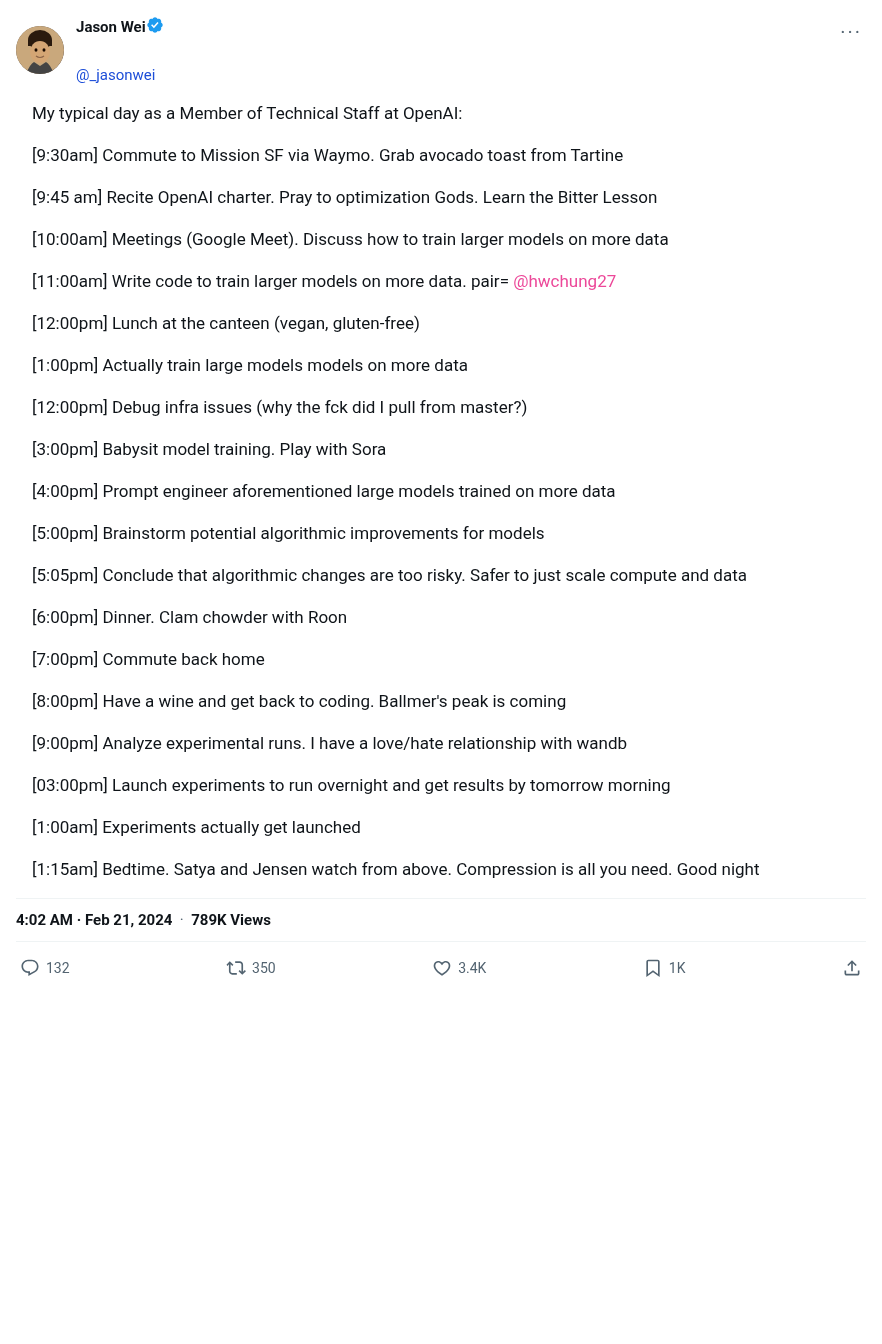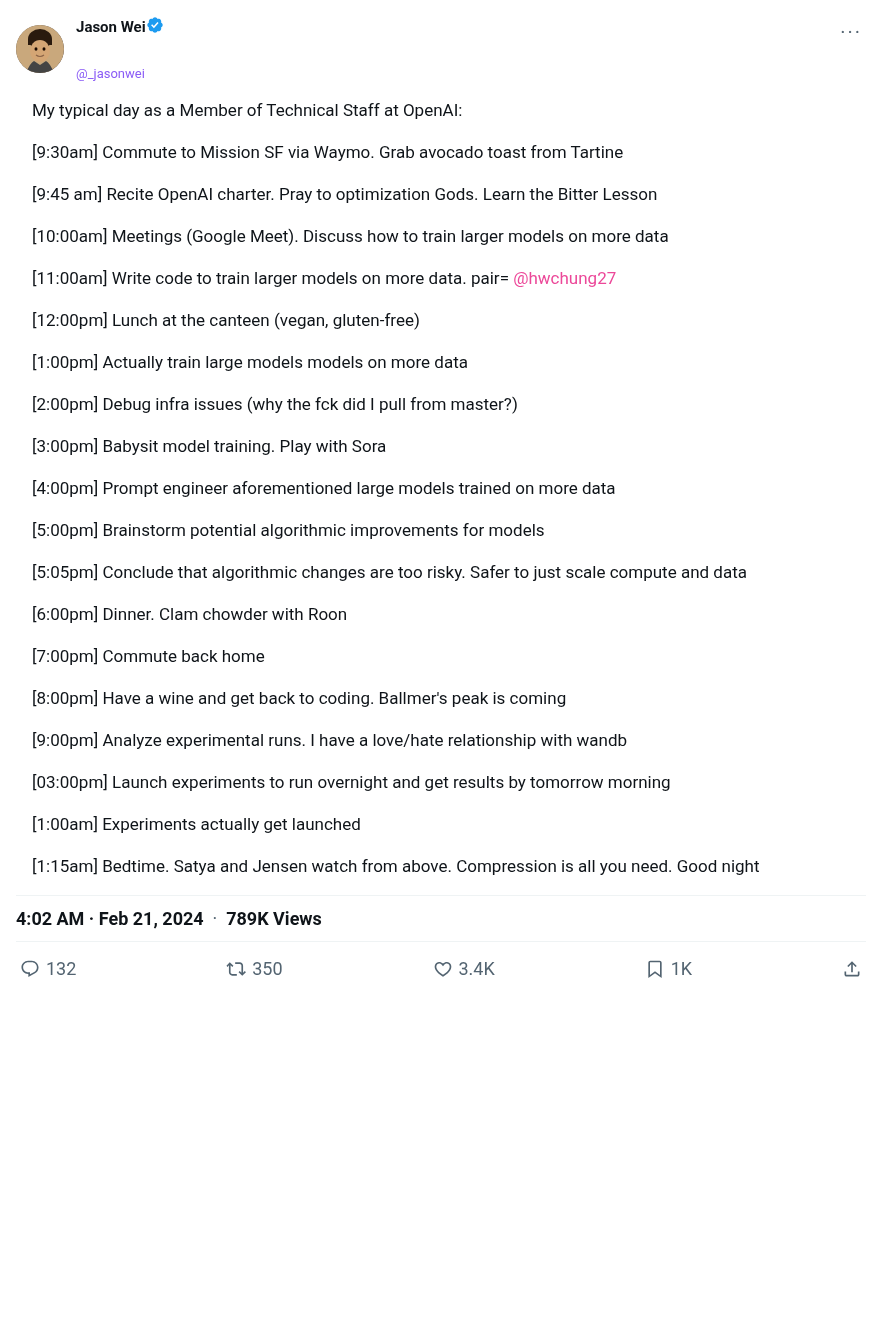--- a/index.html
+++ b/index.html
@@ -47,22 +47,22 @@
       color: #0f1419;
       display: flex;
       align-items: center;
       gap: 0;
     }
     .verified-badge {
       color: #1d9bf0;
       font-size: 16px;
     }
     .username {
-      font-size: 13px;
-      color: #8b5cf6;
+      font-size: 15px;
+      color: #1d4ed8;
       margin-top: 28px;
     }
     .more-options {
       color: #536471;
       font-size: 20px;
       cursor: pointer;
       padding: 4px;
       letter-spacing: 2px;
     }
     .tweet-body {
@@ -72,21 +72,21 @@
       margin-bottom: 16px;
     }
     .tweet-body p {
       margin: 16px;
     }
     .mention {
       color: #ec4899;
       text-decoration: none;
     }
     .tweet-meta {
-      font-size: 18px;
+      font-size: 15px;
       color: #536471;
       padding: 12px 0;
       border-top: 1px solid #eff3f4;
       border-bottom: 1px solid #eff3f4;
       margin-bottom: 4px;
     }
     .tweet-meta span {
       font-weight: 700;
       color: #0f1419;
     }
@@ -94,21 +94,21 @@
       display: flex;
       justify-content: space-between;
       align-items: center;
       padding: 4px 0 8px 0;
     }
     .action-item {
       display: flex;
       align-items: center;
       gap: 6px;
       color: #536471;
-      font-size: 18px;
+      font-size: 14px;
       cursor: pointer;
       padding: 8px 4px;
       justify-content: center;
     }
     .action-icon {
       font-size: 20px;
       display: flex;
       align-items: center;
     }
     .action-icon svg {
@@ -158,21 +158,21 @@
   </div>
 
   <div class="tweet-body">
     <p>My typical day as a Member of Technical Staff at OpenAI:</p>
     <p>[9:30am] Commute to Mission SF via Waymo. Grab avocado toast from Tartine</p>
     <p>[9:45 am] Recite OpenAI charter. Pray to optimization Gods. Learn the Bitter Lesson</p>
     <p>[10:00am] Meetings (Google Meet). Discuss how to train larger models on more data</p>
     <p>[11:00am] Write code to train larger models on more data. pair= <a class="mention" href="#">@hwchung27</a></p>
     <p>[12:00pm] Lunch at the canteen (vegan, gluten-free)</p>
     <p>[1:00pm] Actually train large models models on more data</p>
-    <p>[2:00pm] Debug infra issues (why the fck did I pull from master?)</p>
+    <p>[12:00pm] Debug infra issues (why the fck did I pull from master?)</p>
     <p>[3:00pm] Babysit model training. Play with Sora</p>
     <p>[4:00pm] Prompt engineer aforementioned large models trained on more data</p>
     <p>[5:00pm] Brainstorm potential algorithmic improvements for models</p>
     <p>[5:05pm] Conclude that algorithmic changes are too risky. Safer to just scale compute and data</p>
     <p>[6:00pm] Dinner. Clam chowder with Roon</p>
     <p>[7:00pm] Commute back home</p>
     <p>[8:00pm] Have a wine and get back to coding. Ballmer's peak is coming</p>
     <p>[9:00pm] Analyze experimental runs. I have a love/hate relationship with wandb</p>
     <p>[03:00pm] Launch experiments to run overnight and get results by tomorrow morning</p>
     <p>[1:00am] Experiments actually get launched</p>

